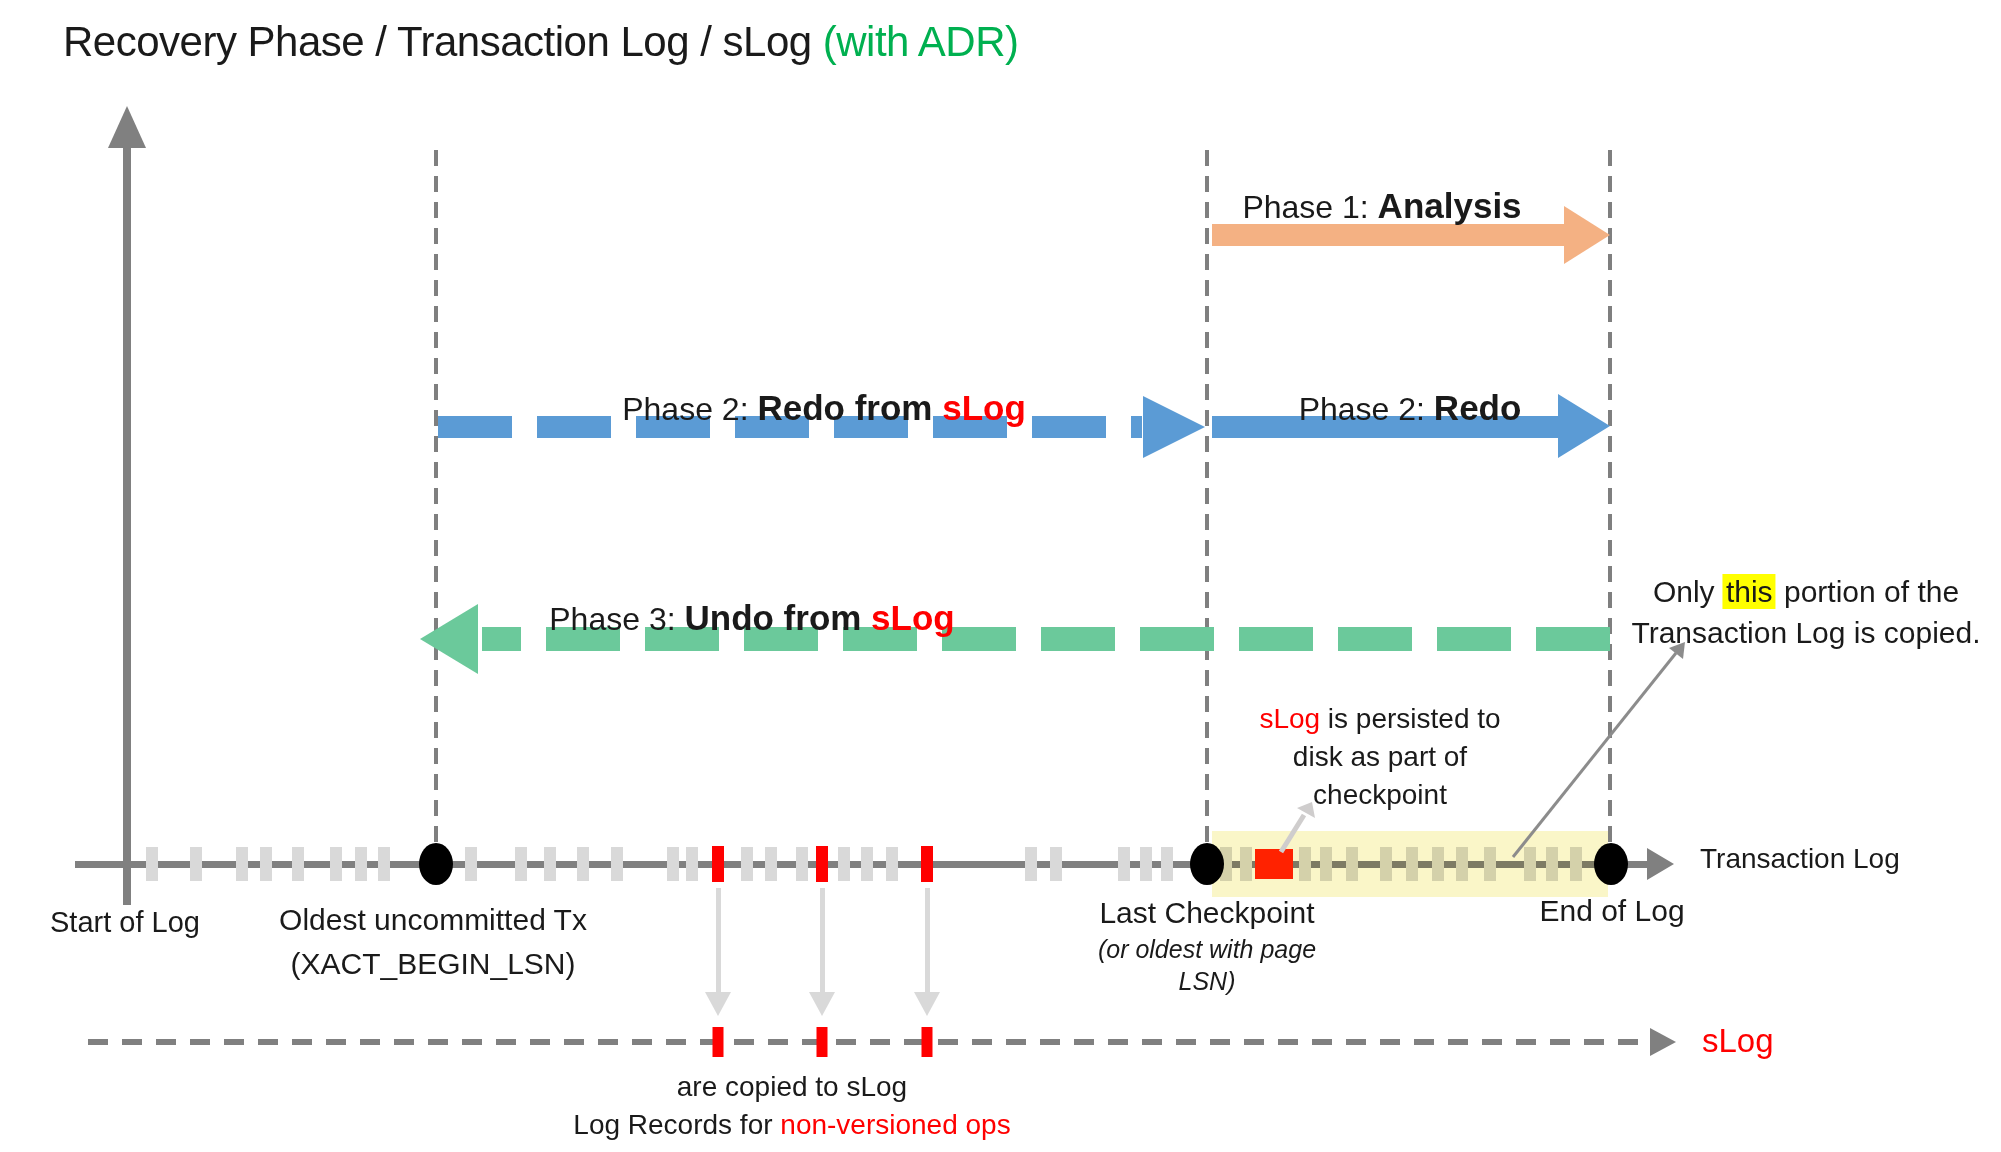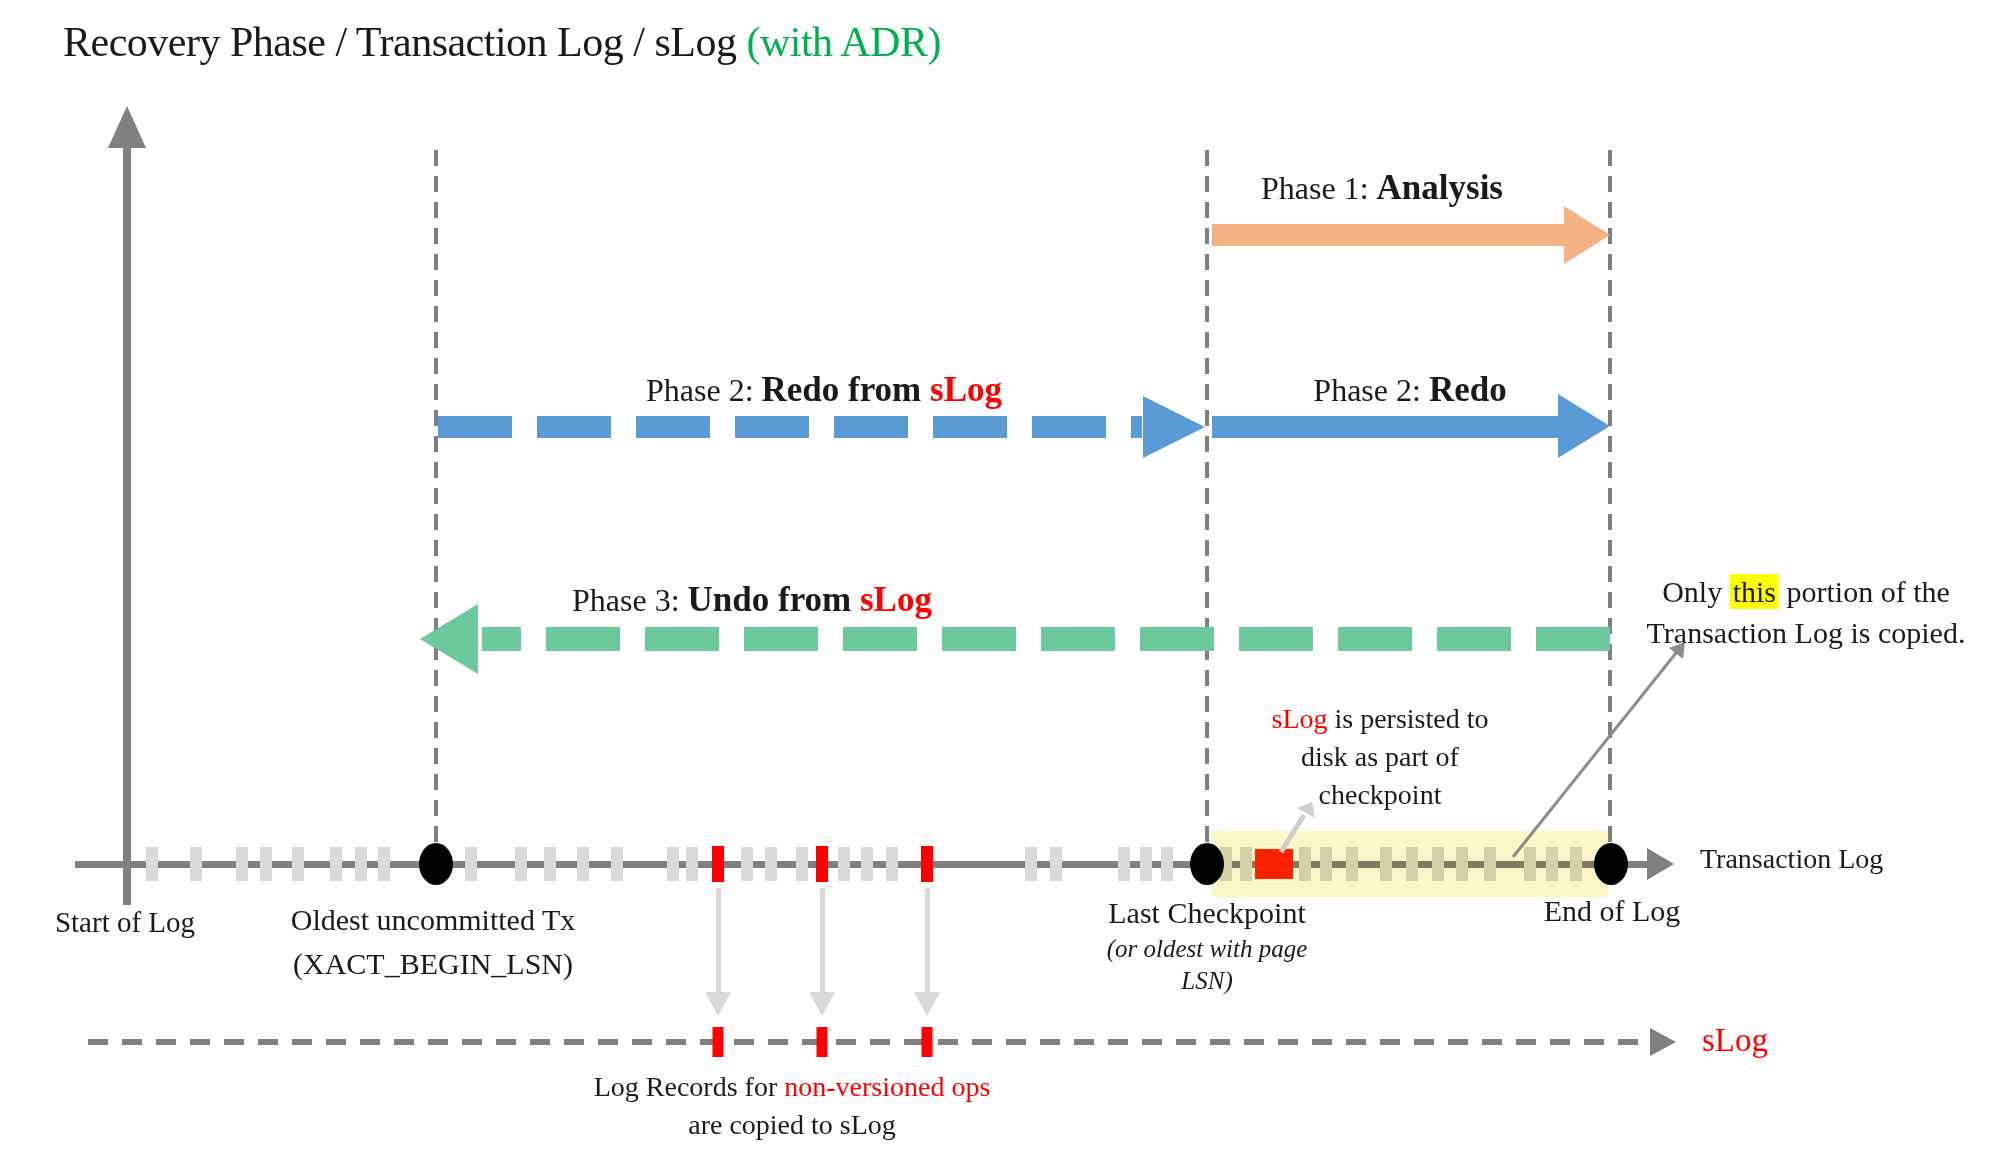--- a/index.html
+++ b/index.html
@@ -1,17 +1,17 @@
 <!DOCTYPE html>
 <html style="--accent-green: #00B050; --blue: #5B9BD5; --orange: #F4B183; --green: #6BC99B; --red: #FF0000; --bright-red: #FF2200; --axis-gray: #808080; --dash-gray: #7F7F7F; --tick-gray: #D9D9D9; --band-yellow: #FAF6C8; --highlight-yellow: #FFFF00; --light-arrow-gray: #CFCDCD; --scan-arrow-gray: #8C8C8C;"><head>
 <meta charset="utf-8">
 <style>
   html,body{margin:0;padding:0;background:#fff;}
   .canvas{position:relative;width:2001px;height:1152px;background:#fff;overflow:hidden;
-          font-family:Liberation Serif, serif;color:#1a1a1a;}
+          font-family:Liberation Sans, sans-serif;color:#1a1a1a;}
   .abs{position:absolute;}
 
   
   .title{left:63px;top:18px;font-size:42px;letter-spacing:-0.5px;white-space:nowrap;}
   .title .accent{color:var(--accent-green);}
 
   
   .vaxis-shaft{left:123px;top:145px;width:8px;height:760px;background:var(--axis-gray);}
   .vaxis-head{left:108px;top:106px;width:0;height:0;border-left:19px solid transparent;
               border-right:19px solid transparent;border-bottom:42px solid var(--axis-gray);}
@@ -35,21 +35,21 @@
   .blue-solid-body{left:1212px;top:416px;width:346px;height:22px;background:var(--blue);}
   .blue-solid-head{left:1558px;top:394px;width:0;height:0;border-top:32px solid transparent;
       border-bottom:32px solid transparent;border-left:52px solid var(--blue);}
   .green-head{left:420px;top:604px;width:0;height:0;border-top:35px solid transparent;
       border-bottom:35px solid transparent;border-right:58px solid var(--green);}
   .green-body{left:482px;top:627px;width:1128px;height:24px;
       background:repeating-linear-gradient(270deg,var(--green) 0 74px,transparent 74px 99px);}
 
   
   .clabel{transform:translateX(-50%);white-space:nowrap;text-align:center;}
-  .phase-label{font-size:32px;}
+  .phase-label{font-size:32px;margin-top:18px;}
   .phase-label b{font-size:35px;font-weight:700;}
   .phase-label .slog-red{color:var(--red);font-size:35px;font-weight:700;}
   .p1{left:1382px;top:168px;} .p2l{left:824px;top:370px;}
   .p2r{left:1410px;top:370px;} .p3{left:752px;top:580px;}
 
   
   .band{left:1212px;top:831px;width:396px;height:66px;background:var(--band-yellow);
         mix-blend-mode:multiply;z-index:3;}
   .tick{position:absolute;top:847px;width:12px;height:34px;background:var(--tick-gray);
         transform:translateX(-50%);z-index:2;}
@@ -224,17 +224,17 @@
     <div>disk as part of</div>
     <div>checkpoint</div>
   </div>
 
   <div class="abs clabel scanned txt">
     <div><span>Only </span><span class="hl">this</span><span> portion of the</span></div>
     <div>Transaction Log is copied.</div>
   </div>
 
   <div class="abs clabel copied txt">
+    <div>are copied to sLog</div>
     <div><span>Log Records for </span><span class="nred">non-versioned ops</span></div>
-    <div>are copied to sLog</div>
   </div>
 
 </div>
 
 </body></html>

